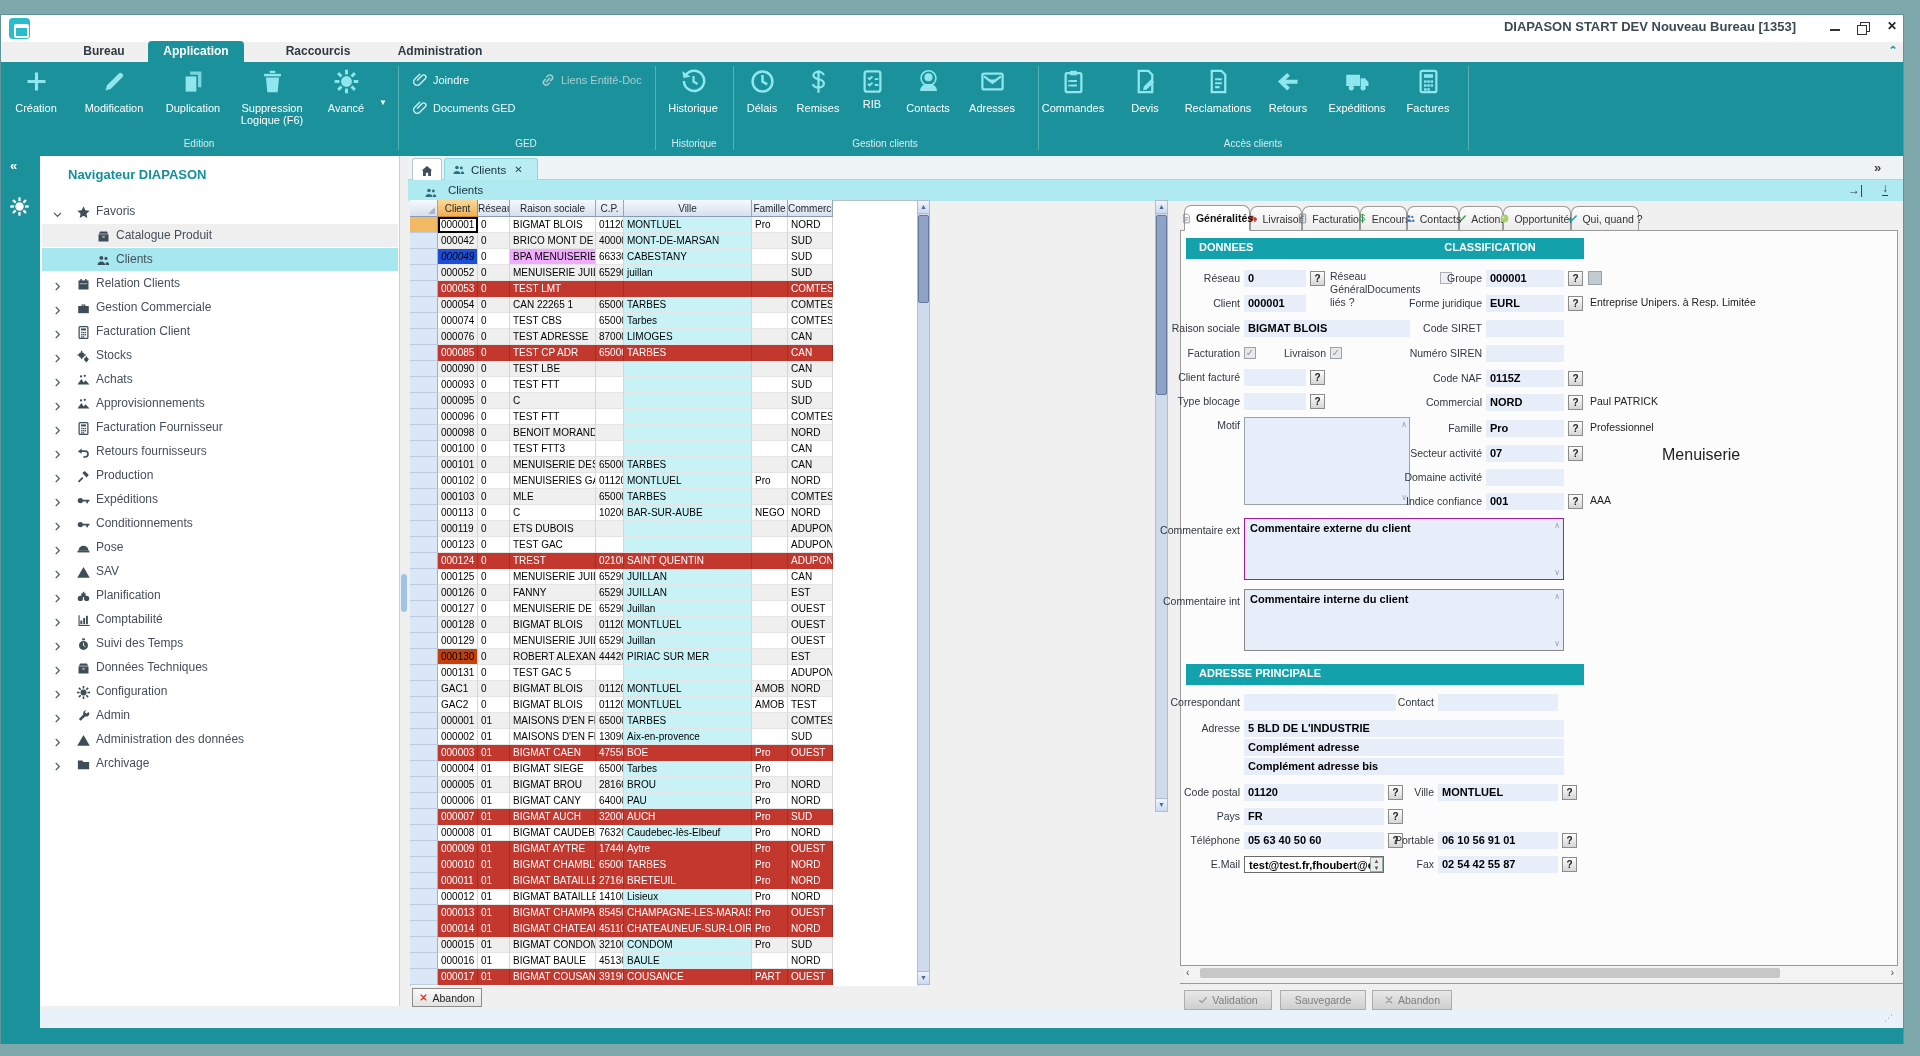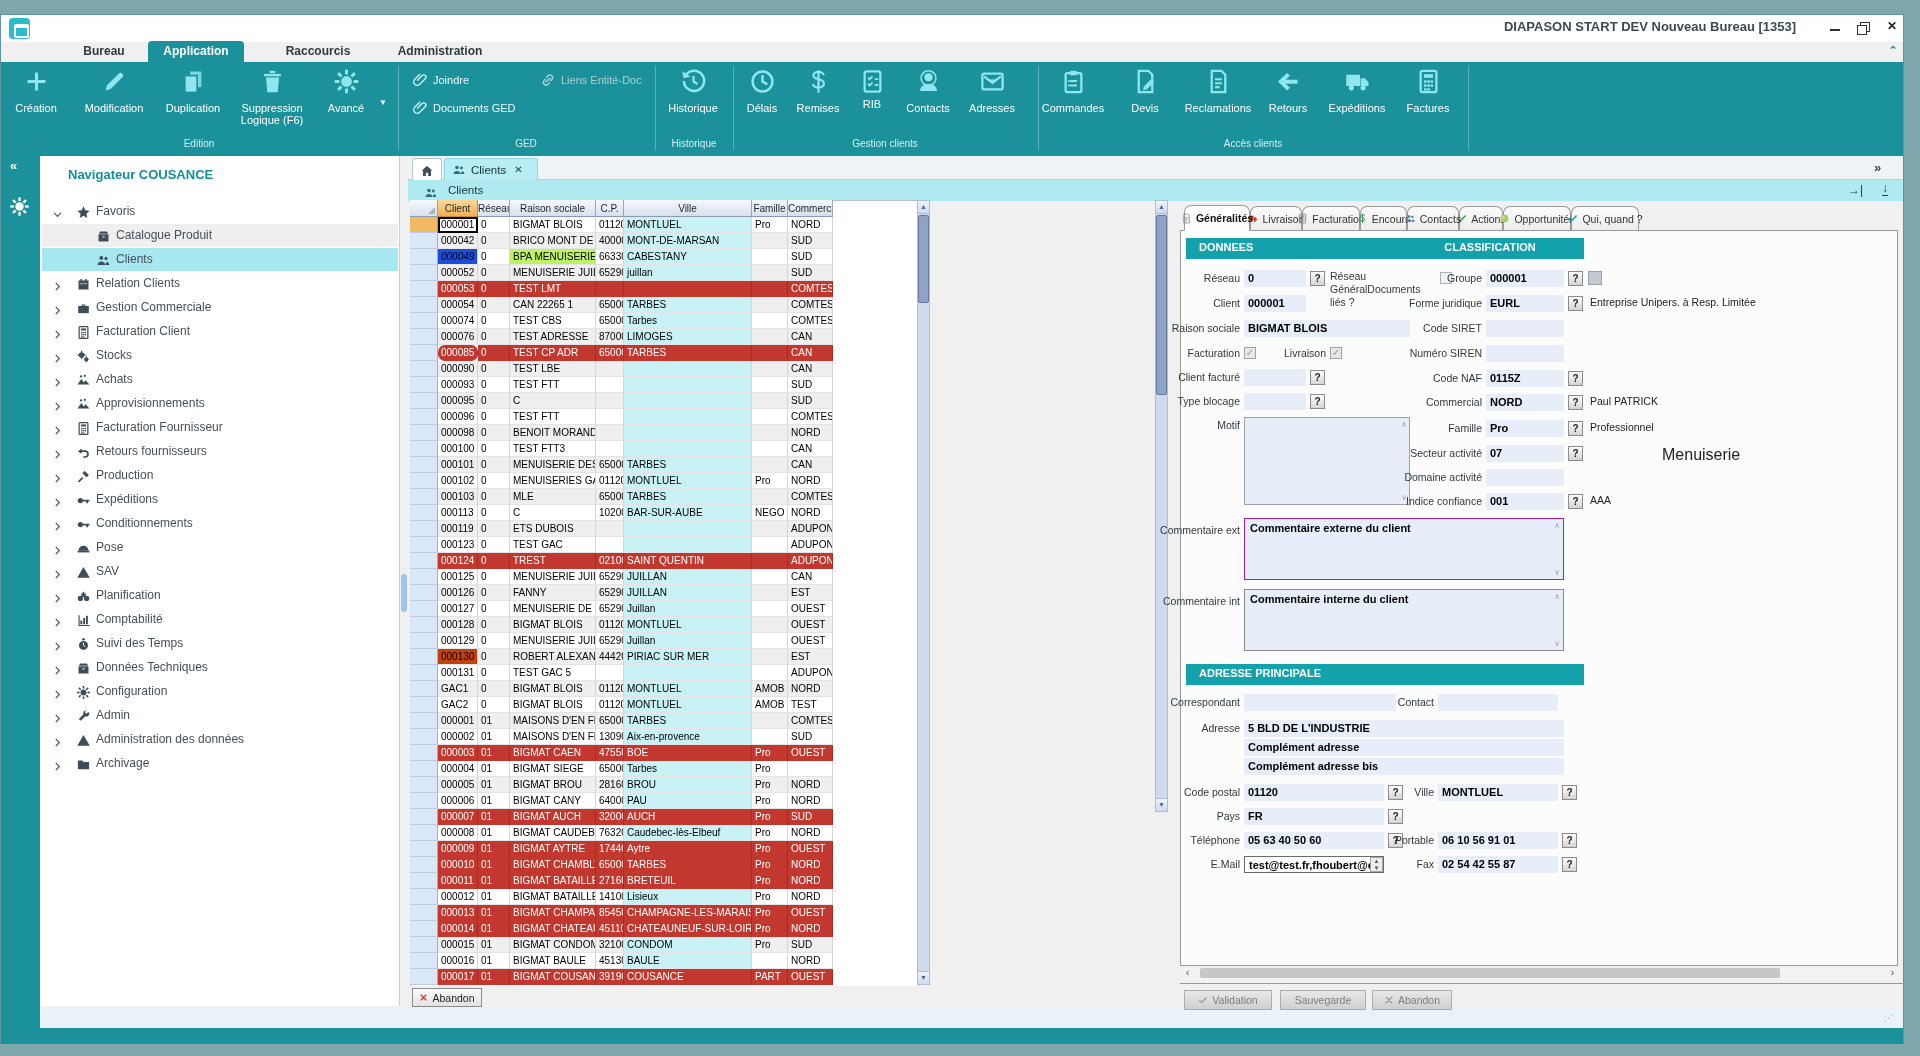--- a/index.html
+++ b/index.html
@@ -218,21 +218,21 @@
         <rect x="10.7" y="1.5" width="2.6" height="4.2"></rect>
         <rect x="10.7" y="18.3" width="2.6" height="4.2"></rect>
         <rect x="1.5" y="10.7" width="4.2" height="2.6"></rect>
         <rect x="18.3" y="10.7" width="4.2" height="2.6"></rect>
         <rect x="10.7" y="1.5" width="2.6" height="4.2" transform="rotate(45 12 12)"></rect>
         <rect x="10.7" y="18.3" width="2.6" height="4.2" transform="rotate(45 12 12)"></rect>
         <rect x="10.7" y="1.5" width="2.6" height="4.2" transform="rotate(-45 12 12)"></rect>
         <rect x="10.7" y="18.3" width="2.6" height="4.2" transform="rotate(-45 12 12)"></rect>
       </svg></div>
     <div class="abs" style="left:40px;top:156px;width:360px;height:850px;background:#fff;border-right:1px solid #c6d0d8;box-sizing:border-box"></div>
-    <div class="abs" style="left:68px;top:167px;font-size:13px;font-we;font-weight:bold;color:#12909a;font-weight:bold">Navigateur COUSANCE</div>
+    <div class="abs" style="left:68px;top:167px;font-size:13px;font-we;font-weight:bold;color:#12909a;font-weight:bold">Navigateur DIAPASON</div>
     <div class="abs" style="left:52px;top:202px;width:344px;height:20px">
       <span style="position:absolute;left:0;top:3px"><svg class="ic" style="width:11px;height:11px;color:#4a5a66" viewBox="0 0 24 24" fill="currentColor">
           <path fill="none" stroke="currentColor" stroke-width="2.6" stroke-linecap="round" d="M5 9l7 7 7-7"></path>
         </svg></span>
       <span style="position:absolute;left:24px;top:1px"><svg class="ic" style="width:15px;height:15px;color:#3f4d59" viewBox="0 0 24 24" fill="currentColor">
           <path d="M12 2l2.9 6.3 6.9.8-5.1 4.7 1.4 6.8-6.1-3.5-6.1 3.5 1.4-6.8L2.2 9.1l6.9-.8z"></path>
         </svg></span>
       <span style="position:absolute;left:44px;top:2px;font-size:12px;color:#454f59">Favoris</span>
     </div>
     <div class="abs" style="left:42px;top:224px;width:356px;height:23px;background:#efefef"></div>
@@ -553,21 +553,21 @@
       <div class="cell" style="position:absolute;left:100px;top:0;width:86px;height:16px;background:#efefef;color:#000;">BRICO MONT DE MARSAN</div>
       <div class="cell" style="position:absolute;left:186px;top:0;width:28px;height:16px;background:#efefef;color:#000;">40000</div>
       <div class="cell" style="position:absolute;left:214px;top:0;width:128px;height:16px;background:#c9f2f6;color:#000;">MONT-DE-MARSAN</div>
       <div class="cell" style="position:absolute;left:342px;top:0;width:36px;height:16px;background:#efefef;color:#000;"></div>
       <div class="cell" style="position:absolute;left:378px;top:0;width:45px;height:16px;background:#efefef;color:#000;">SUD</div>
     </div>
     <div class="abs " style="left:410px;top:249px;width:423px;height:16px">
       <div class="selc" style="position:absolute;left:0;top:0;width:28px;height:16px;box-sizing:border-box;"></div>
       <div class="cell" style="position:absolute;left:28px;top:0;width:40px;height:16px;background:#1d4ed8;color:#000;font-style:italic;">000049</div>
       <div class="cell" style="position:absolute;left:68px;top:0;width:32px;height:16px;background:#ffffff;color:#000;">0</div>
-      <div class="cell" style="position:absolute;left:100px;top:0;width:86px;height:16px;background:#bef264;color:#000;">BPA MENUISERIE</div>
+      <div class="cell" style="position:absolute;left:100px;top:0;width:86px;height:16px;background:#f0abfc;color:#000;">BPA MENUISERIE</div>
       <div class="cell" style="position:absolute;left:186px;top:0;width:28px;height:16px;background:#ffffff;color:#000;">66330</div>
       <div class="cell" style="position:absolute;left:214px;top:0;width:128px;height:16px;background:#c9f2f6;color:#000;">CABESTANY</div>
       <div class="cell" style="position:absolute;left:342px;top:0;width:36px;height:16px;background:#ffffff;color:#000;"></div>
       <div class="cell" style="position:absolute;left:378px;top:0;width:45px;height:16px;background:#ffffff;color:#000;">SUD</div>
     </div>
     <div class="abs " style="left:410px;top:265px;width:338px;height:16px">
       <div class="selc" style="position:absolute;left:0;top:0;width:28px;height:16px;box-sizing:border-box;"></div>
       <div class="cell" style="position:absolute;left:28px;top:0;width:40px;height:16px;background:#efefef;color:#000;">000052</div>
       <div class="cell" style="position:absolute;left:68px;top:0;width:32px;height:16px;background:#efefef;color:#000;">0</div>
       <div class="cell" style="position:absolute;left:100px;top:0;width:86px;height:16px;background:#efefef;color:#000;">MENUISERIE JUILLAN</div>
@@ -611,21 +611,21 @@
       <div class="cell" style="position:absolute;left:28px;top:0;width:40px;height:16px;background:#efefef;color:#000;">000076</div>
       <div class="cell" style="position:absolute;left:68px;top:0;width:32px;height:16px;background:#efefef;color:#000;">0</div>
       <div class="cell" style="position:absolute;left:100px;top:0;width:86px;height:16px;background:#efefef;color:#000;">TEST ADRESSE</div>
       <div class="cell" style="position:absolute;left:186px;top:0;width:28px;height:16px;background:#efefef;color:#000;">87000</div>
       <div class="cell" style="position:absolute;left:214px;top:0;width:128px;height:16px;background:#c9f2f6;color:#000;">LIMOGES</div>
       <div class="cell" style="position:absolute;left:342px;top:0;width:36px;height:16px;background:#efefef;color:#000;"></div>
       <div class="cell" style="position:absolute;left:378px;top:0;width:45px;height:16px;background:#efefef;color:#000;">CAN</div>
     </div>
     <div class="abs rowred" style="left:410px;top:345px;width:423px;height:16px">
       <div class="selc" style="position:absolute;left:0;top:0;width:28px;height:16px;box-sizing:border-box;"></div>
-      <div class="cell" style="position:absolute;left:28px;top:0;width:40px;height:16px;background:#c2382f;color:#fff;border-right-color:#a52b23;border-bottom-color:#c2382f;border-radius:7px;">000085</div>
+      <div class="cell" style="position:absolute;left:28px;top:0;width:40px;height:16px;background:#c2382f;color:#fff;border-right-color:#a52b23;border-bottom-color:#c2382f;">000085</div>
       <div class="cell" style="position:absolute;left:68px;top:0;width:32px;height:16px;background:#c2382f;color:#fff;border-right-color:#a52b23;border-bottom-color:#c2382f;">0</div>
       <div class="cell" style="position:absolute;left:100px;top:0;width:86px;height:16px;background:#c2382f;color:#fff;border-right-color:#a52b23;border-bottom-color:#c2382f;">TEST CP ADR</div>
       <div class="cell" style="position:absolute;left:186px;top:0;width:28px;height:16px;background:#c2382f;color:#fff;border-right-color:#a52b23;border-bottom-color:#c2382f;">65000</div>
       <div class="cell" style="position:absolute;left:214px;top:0;width:128px;height:16px;background:#c2382f;color:#fff;border-right-color:#a52b23;border-bottom-color:#c2382f;">TARBES</div>
       <div class="cell" style="position:absolute;left:342px;top:0;width:36px;height:16px;background:#c2382f;color:#fff;border-right-color:#a52b23;border-bottom-color:#c2382f;"></div>
       <div class="cell" style="position:absolute;left:378px;top:0;width:45px;height:16px;background:#c2382f;color:#fff;border-right-color:#a52b23;border-bottom-color:#c2382f;">CAN</div>
     </div>
     <div class="abs " style="left:410px;top:361px;width:423px;height:16px">
       <div class="selc" style="position:absolute;left:0;top:0;width:28px;height:16px;box-sizing:border-box;"></div>
       <div class="cell" style="position:absolute;left:28px;top:0;width:40px;height:16px;background:#efefef;color:#000;">000090</div>

